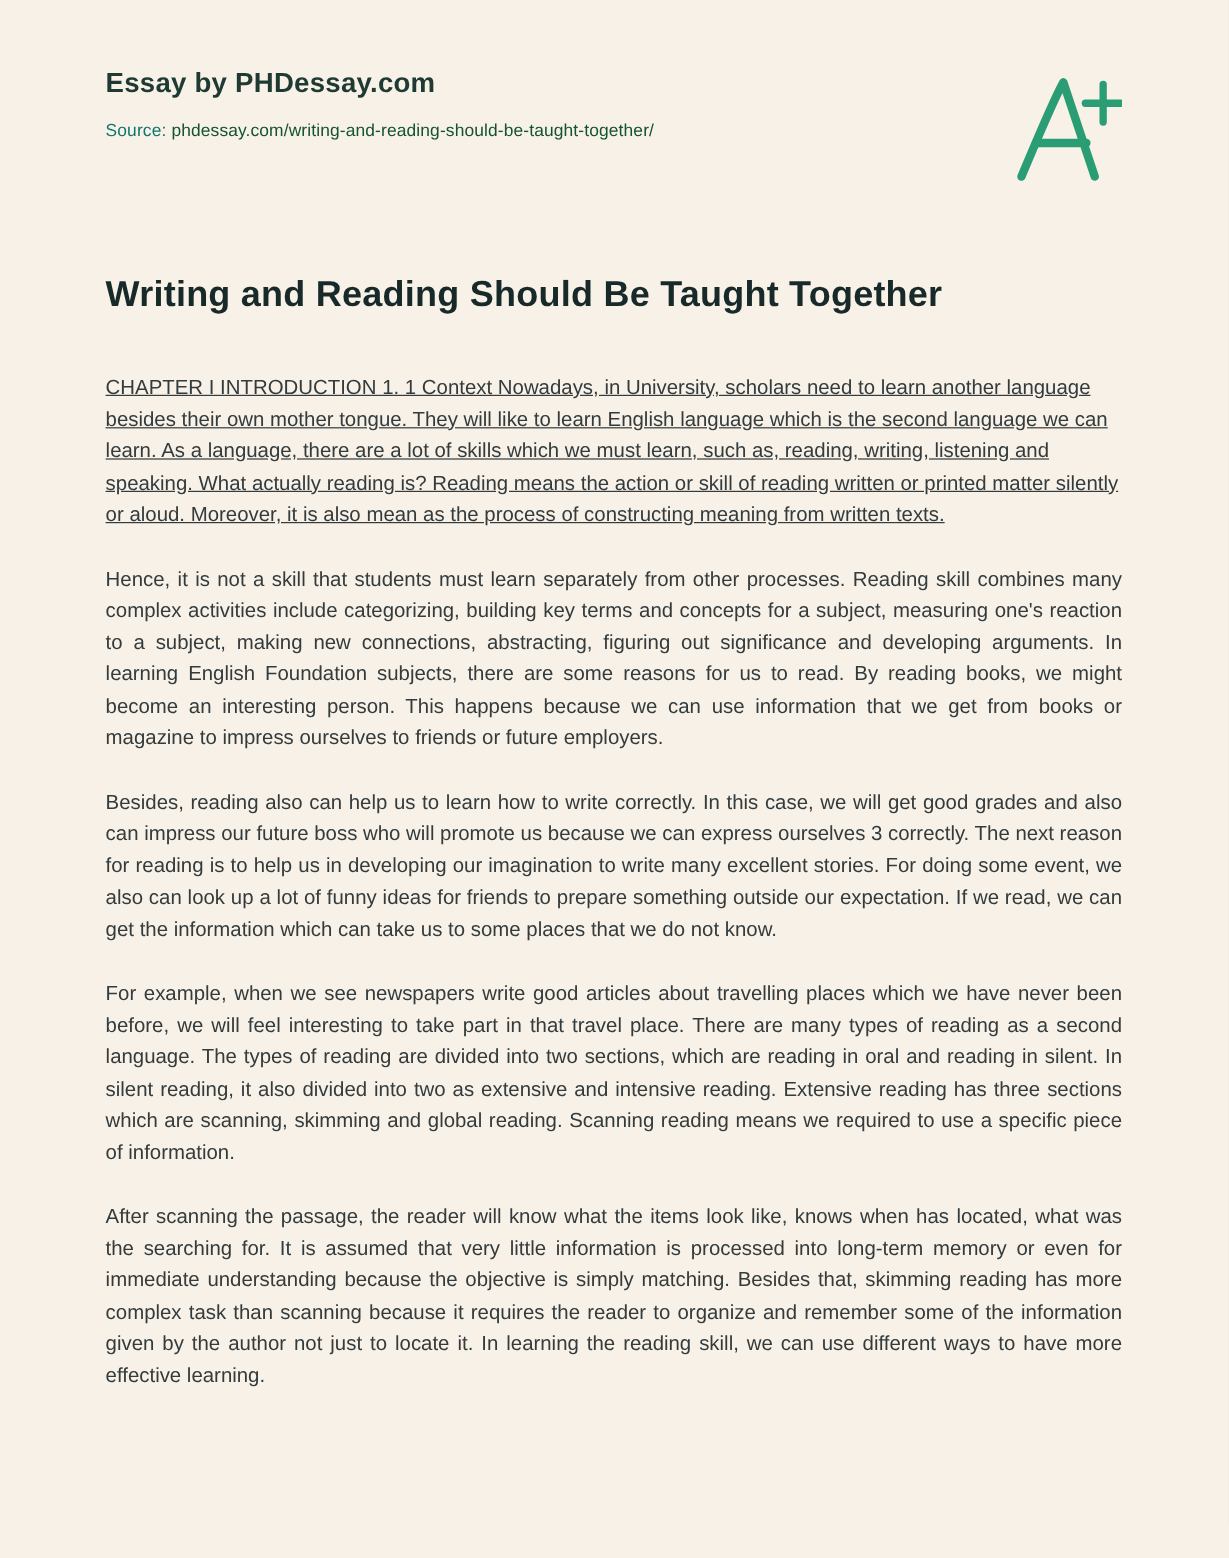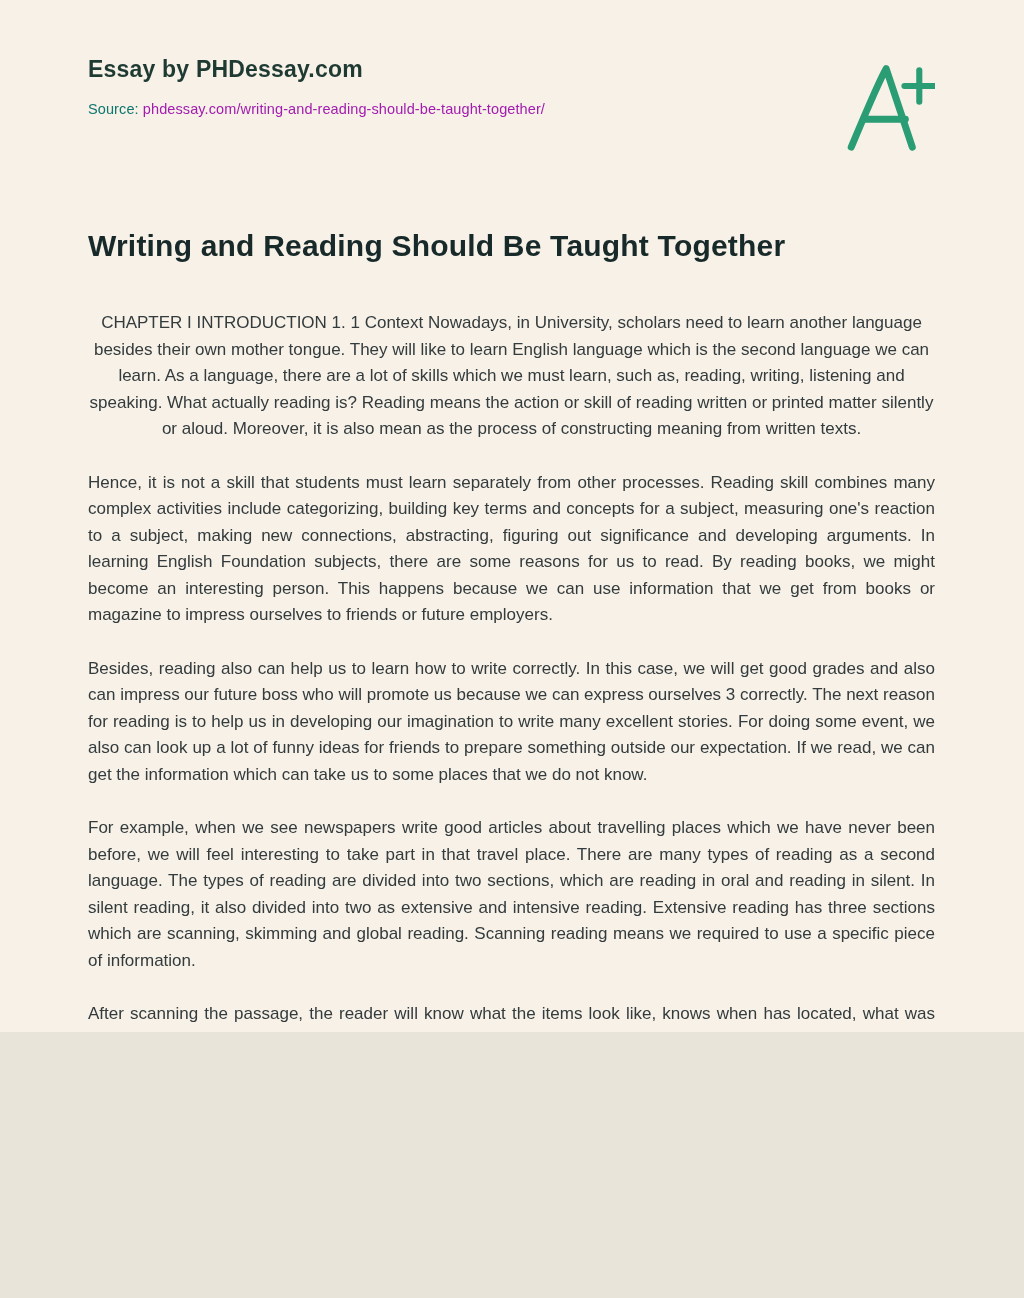--- a/index.html
+++ b/index.html
@@ -1,20 +1,20 @@
 <!DOCTYPE html>
 <html><head>
 <meta charset="utf-8">
 <style>
   * { box-sizing: border-box; margin: 0; padding: 0; }
   html, body { background: #e9e4da; }
   .page {
     position: relative;
     width: 1024px;
-    height: 1032px;
+    height: 1298px;
     margin: 0 auto;
     background: #f7f1e7;
     overflow: hidden;
     font-family: "Liberation Sans", "DejaVu Sans", sans-serif;
   }
   .content {
     padding: 52px 89px 0 88px;
   }
   .header {
     display: flex;
@@ -28,21 +28,21 @@
     letter-spacing: 0.2px;
     padding-top: 4px;
   }
   .source-line {
     margin-top: 18px;
     font-size: 14.5px;
     letter-spacing: 0.1px;
   }
   .source-label { color: #0f766e; }
   .source-url {
-    color: #a21caf;
+    color: #14532d;
     text-decoration: none;
     cursor: pointer;
   }
   .logo {
     width: 96px;
     height: 106px;
     flex: 0 0 auto;
     margin-top: 2px;
   }
   .logo svg { width: 100%; height: 100%; display: block; }
@@ -57,21 +57,21 @@
   .essay-body {
     margin-top: 46px;
     font-size: 17px;
     line-height: 26.5px;
     color: #333b3d;
   }
   .essay-body p {
     margin: 0 0 27px 0;
     text-align: justify;
   }
-  .essay-body p.ragged { text-align: center; }
+  .essay-body p.ragged { text-align: left; text-decoration: underline; }
 </style>
 </head>
 <body>
 
 <div class="page">
   <div class="content">
 
     <div class="header">
       <div>
         <div class="brand">Essay by PHDessay.com</div>

